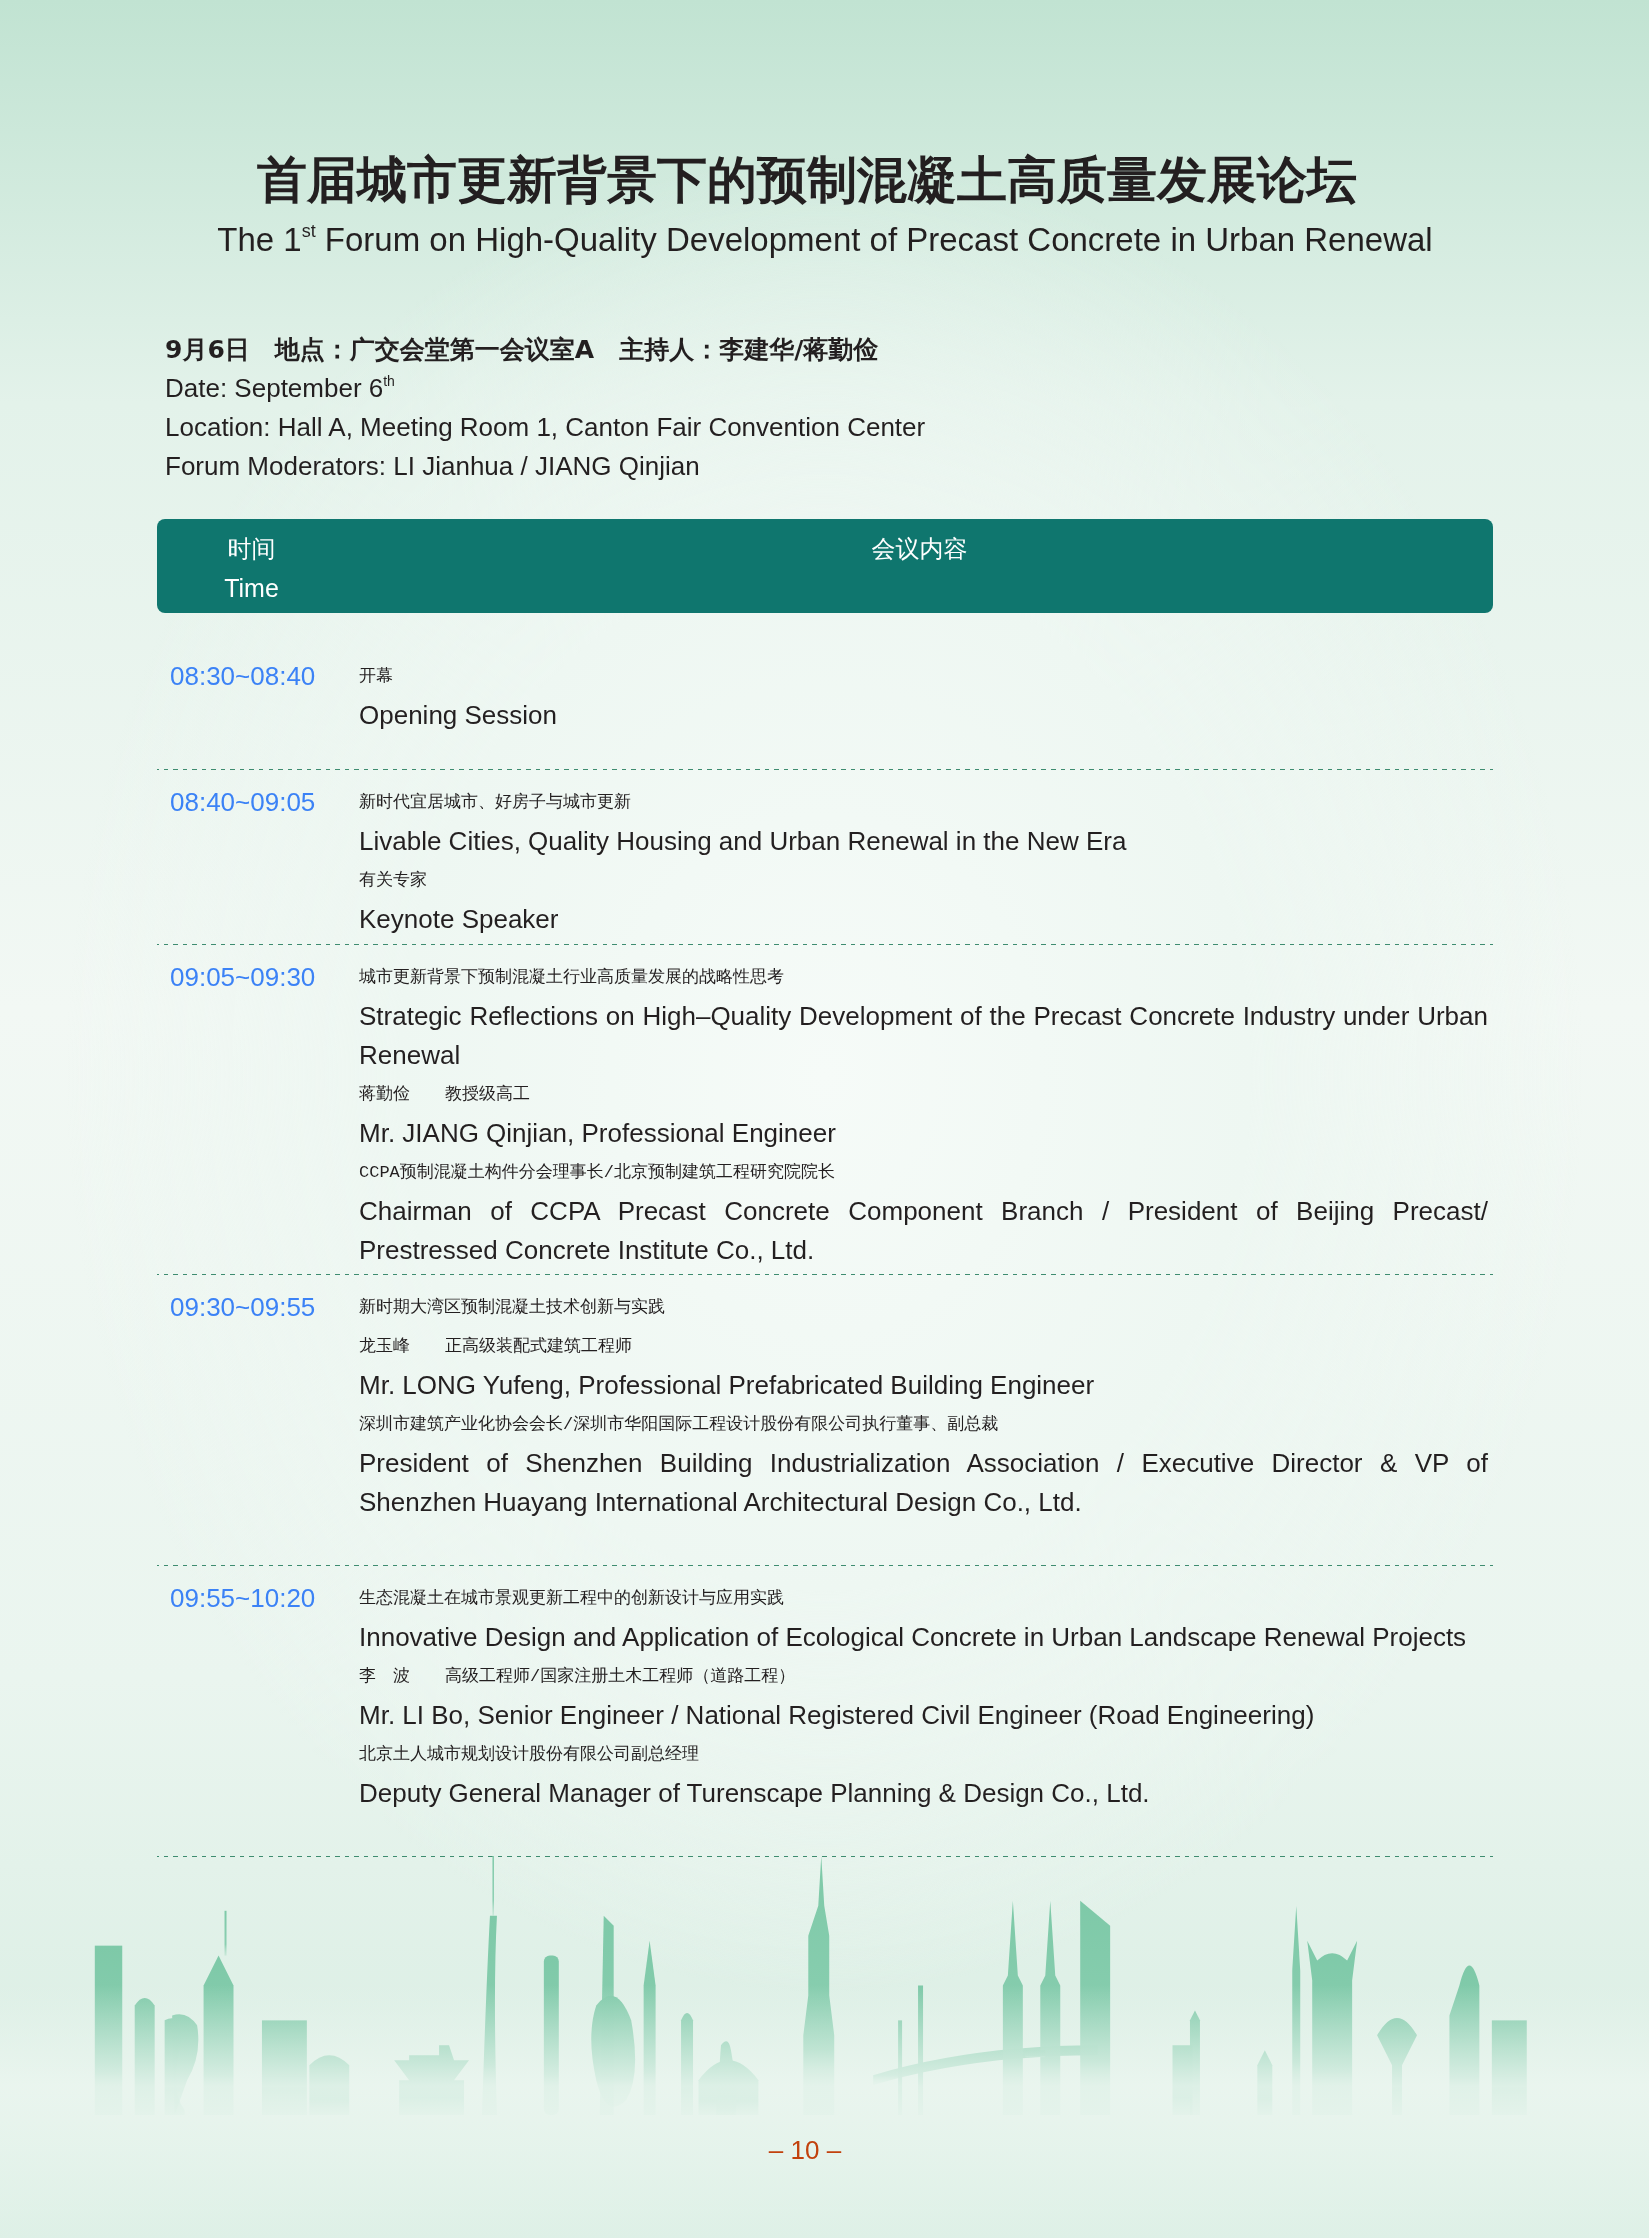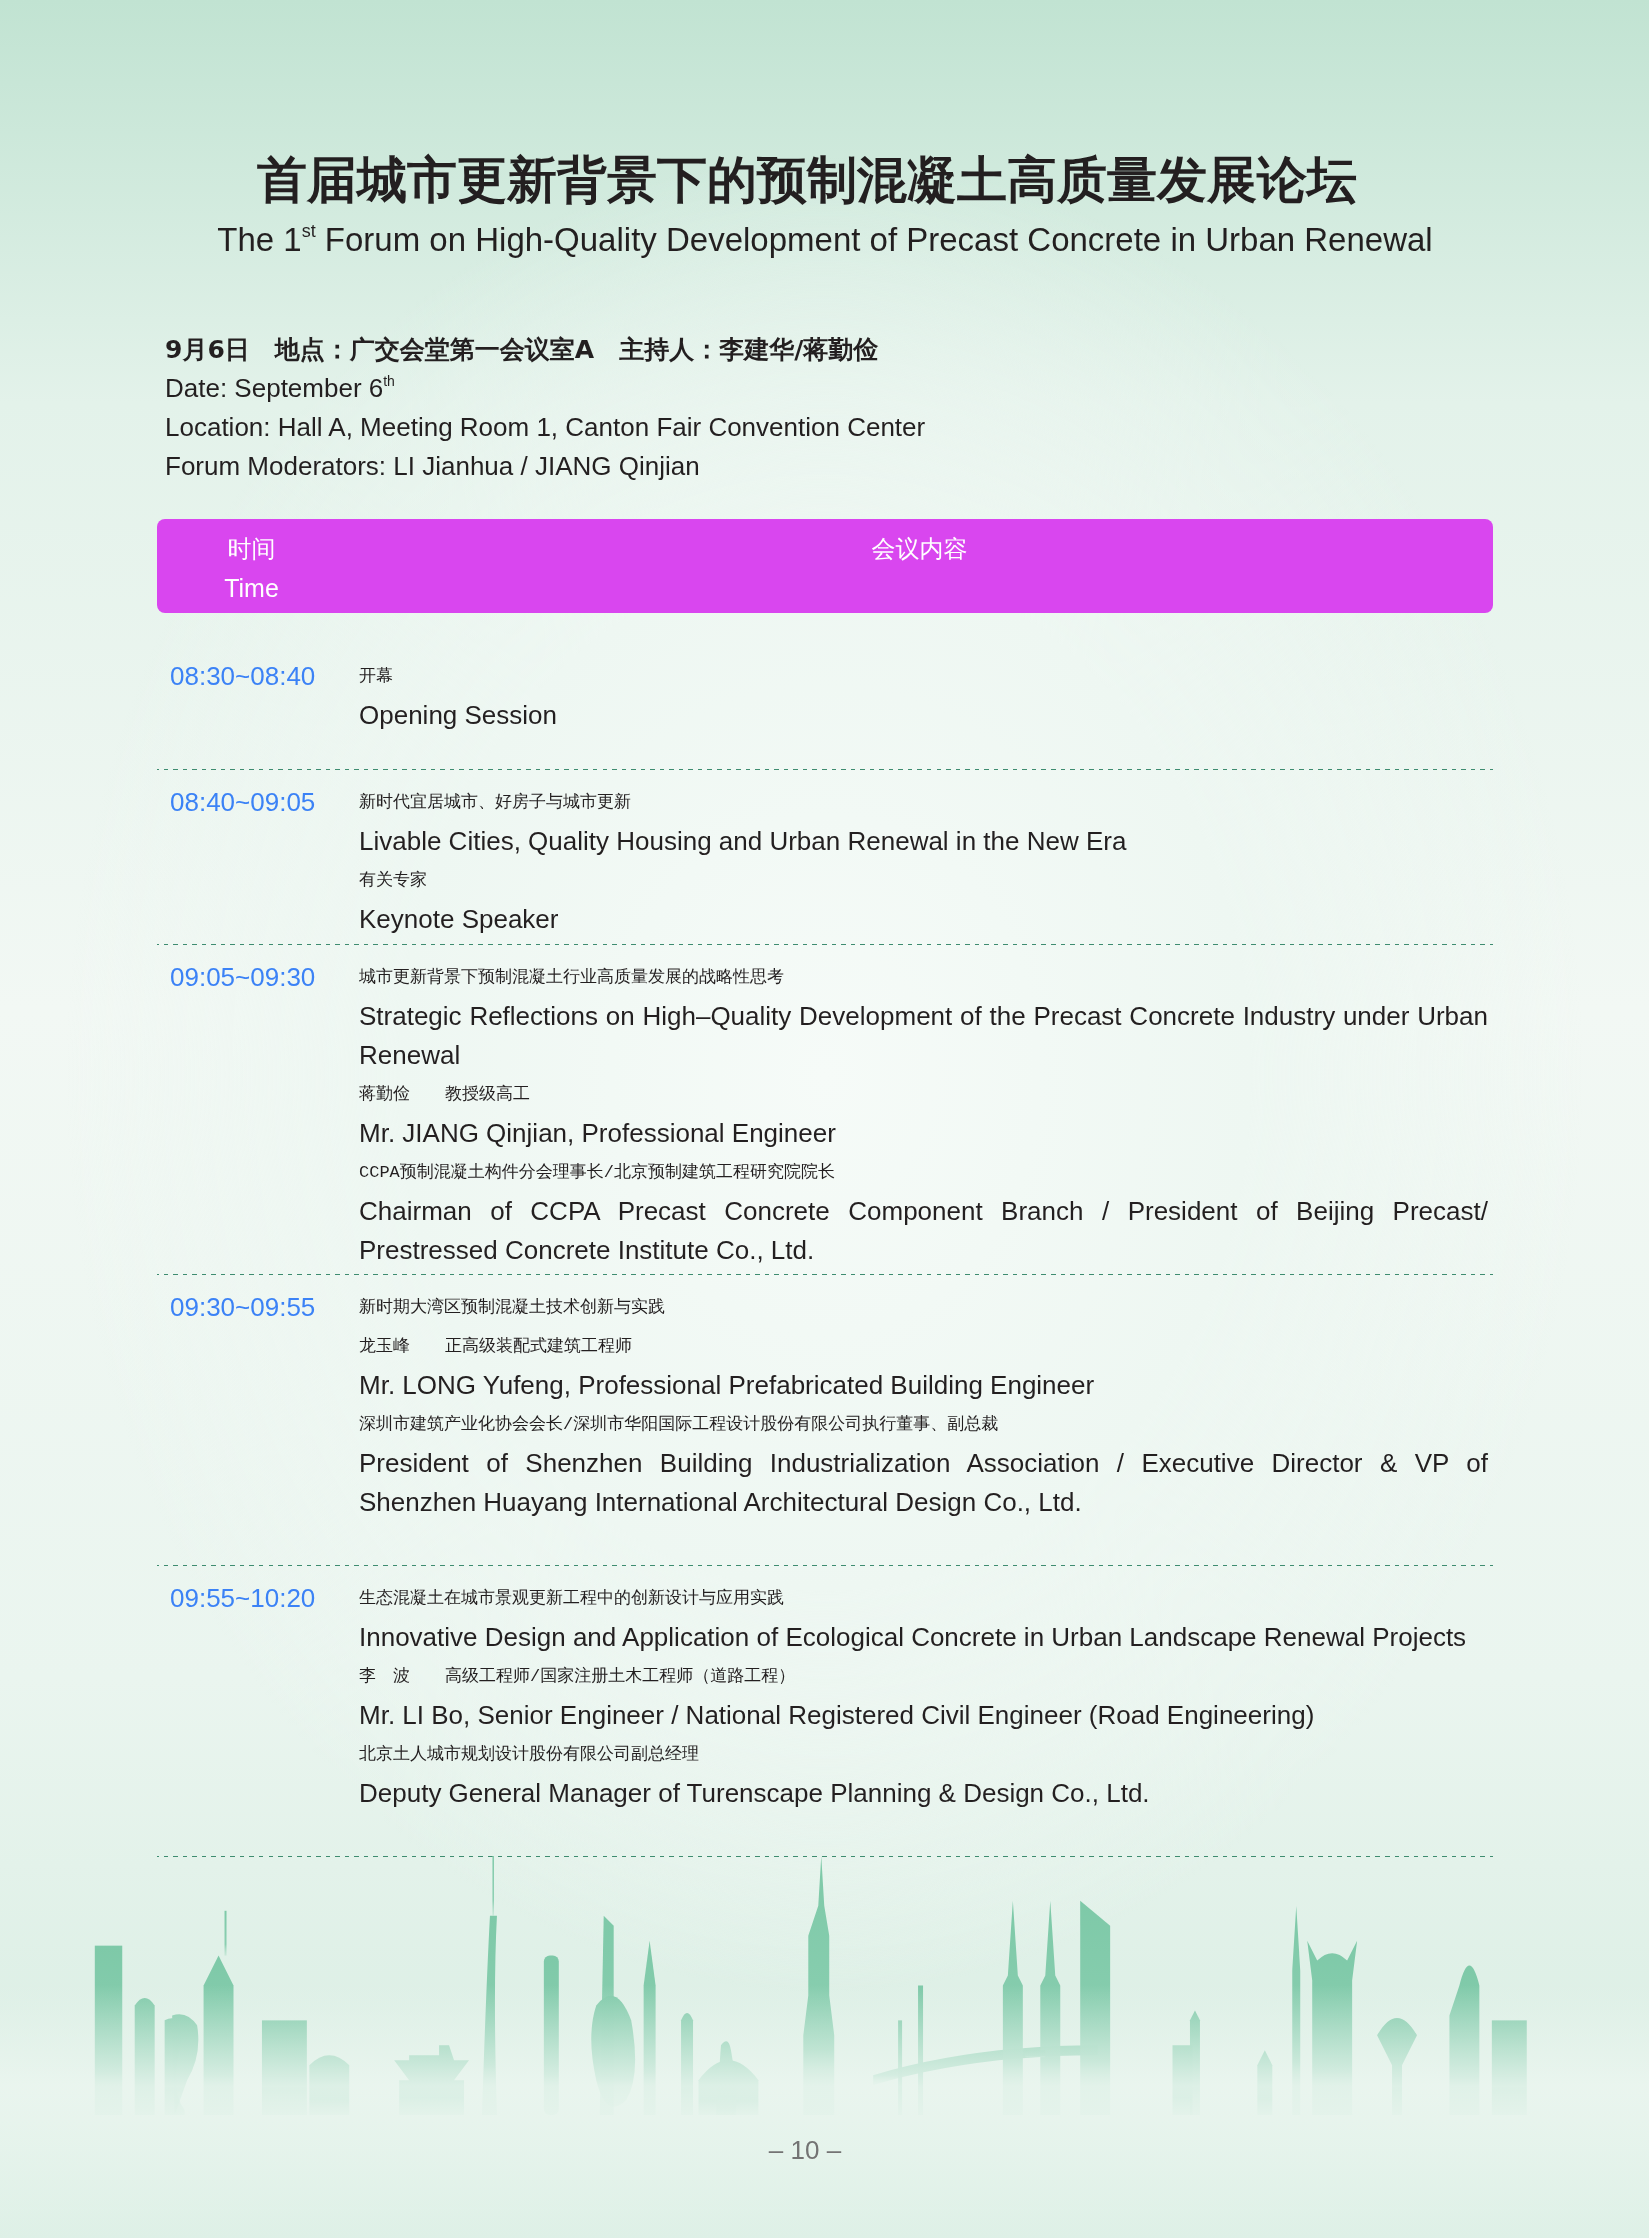--- a/index.html
+++ b/index.html
@@ -27,21 +27,21 @@
 
   
   .info { position: absolute; left: 165px; top: 330px; font-size: 26px; line-height: 39px; }
   .info .cn { font-weight: bold; font-family: "DejaVu Sans", sans-serif; font-size: 25px; }
   .info .cn span { margin-right: 25px; }
   .info sup { font-size: 14px; vertical-align: 11px; line-height: 0; }
 
   
   .thead {
     position: absolute; left: 157px; top: 519px; width: 1336px; height: 94px;
-    background: #d946ef; border-radius: 8px; color: #ffffff;
+    background: #0f766e; border-radius: 8px; color: #ffffff;
   }
   .thead .col-time { position: absolute; left: 0; width: 189px; top: 11px; text-align: center; font-size: 25px; line-height: 39px; }
   .thead .col-content { position: absolute; left: 189px; right: 0; top: 11px; text-align: center; font-size: 25px; line-height: 39px; }
   .thead .cn { font-family: "DejaVu Sans", sans-serif; font-size: 24px; }
 
   
   .rows { position: absolute; left: 157px; top: 657px; width: 1336px; }
   .row { position: relative; padding: 0 0 0 0; }
   .row .time { position: absolute; left: 13px; top: 0; font-size: 26px; line-height: 39px; color: #3b82f6; }
   .row .content { margin-left: 202px; width: 1129px; font-size: 26px; line-height: 39px; color: #231f20; text-align: justify; }
@@ -54,21 +54,21 @@
   }
 
   
   .skyline { position: absolute; left: 0; top: 1856px; width: 1650px; height: 259px; }
   .fog {
     position: absolute; left: 0; top: 1985px; width: 1650px; height: 253px;
     background: linear-gradient(180deg, rgba(236,246,240,0) 0%, rgba(236,246,240,0.85) 40%, rgba(228,243,235,0.6) 100%);
   }
   .page-num {
     position: absolute; left: 0; width: 1610px; top: 2135px; text-align: center;
-    font-size: 26px; line-height: 30px; color: #737373;
+    font-size: 26px; line-height: 30px; color: #c2410c;
   }
 </style>
 </head>
 <body>
 
 <div class="title-cn">首届城市更新背景下的预制混凝土高质量发展论坛</div>
 <div class="title-en"><span>The 1</span><sup>st</sup><span> Forum on High-Quality Development of Precast Concrete in Urban Renewal</span></div>
 
 <div class="info">
   <div class="cn">

